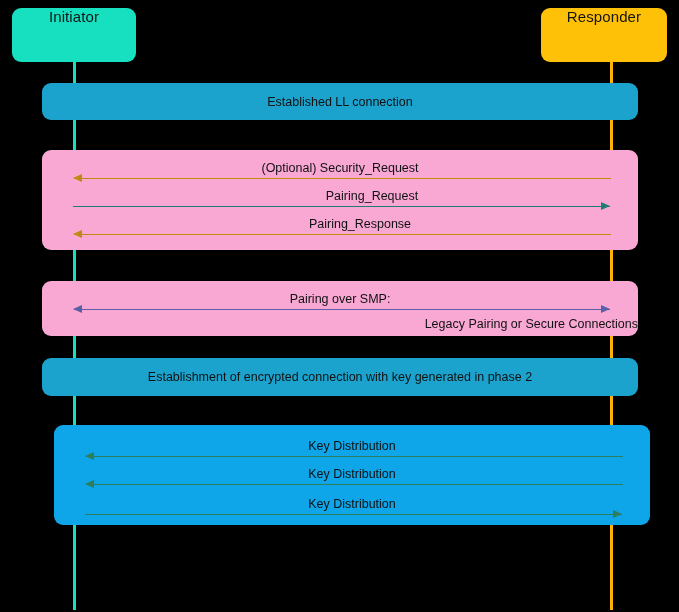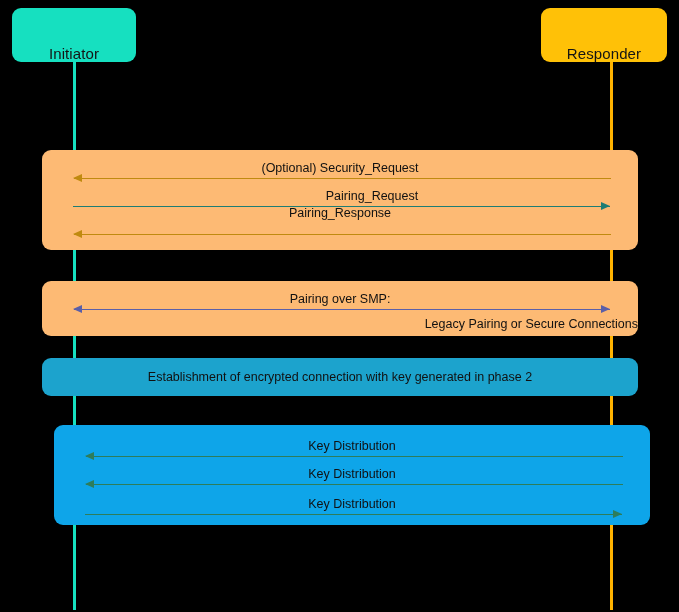--- a/index.html
+++ b/index.html
@@ -17,21 +17,21 @@
     overflow: hidden;
   }
 
   
   .actor-box {
     position: absolute;
     top: 8px;
     height: 54px;
     border-radius: 9px;
     display: flex;
-    align-items: flex-end;
+    align-items: flex-start;
     justify-content: center;
     box-sizing: border-box;
   }
   .actor-label {
     font-size: 15px;
     color: #141414;
     letter-spacing: 0.1px;
     white-space: nowrap;
   }
   #actor-initiator {
@@ -57,21 +57,21 @@
 
   
   .block {
     position: absolute;
     left: 42px;
     width: 596px;
     border-radius: 9px;
     box-sizing: border-box;
   }
   .block.blue   { background: #1CA3CD; }
-  .block.purple { background: #fdba74; }
+  .block.purple { background: #f9a8d4; }
   .block.green  { background: #0ea5e9; margin-left: 12px; }
 
   
   .block-text {
     position: absolute;
     left: 0;
     width: 100%;
     text-align: center;
     font-size: 12.5px;
     color: #111111;
@@ -117,37 +117,40 @@
     <span class="actor-label">Initiator</span>
   </div>
 
   <div class="actor-box" id="actor-responder">
     <span class="actor-label">Responder</span>
   </div>
 
   <div class="lifeline" id="lifeline-initiator"></div>
   <div class="lifeline" id="lifeline-responder"></div>
 
+  <div class="block blue" style="top:83px; height:37px;">
+    <div class="block-text" style="top:12px;">Established LL connection</div>
+  </div>
 
   <div class="block purple" style="top:150px; height:100px;">
 
     <div class="message">
       <div class="msg-label" style="top:11px;">(Optional) Security_Request</div>
       <div class="msg-line" style="top:28px; left:32px; width:537px; background:#C08A10;"></div>
       <div class="arrow-head left" style="top:24px; left:31px; color:#C08A10;"></div>
     </div>
 
     <div class="message">
       <div class="msg-label" style="top:39px;padding-left:32px;">Pairing_Request</div>
       <div class="msg-line" style="top:56px; left:31px; width:537px; background:#1E7D74;"></div>
       <div class="arrow-head right" style="top:52px; left:559px; color:#1E7D74;"></div>
     </div>
 
     <div class="message">
-      <div class="msg-label" style="top:56px;">Pairing_Response</div>
+      <div class="msg-label" style="top:67px;margin-left:20px;">Pairing_Response</div>
       <div class="msg-line" style="top:84px; left:32px; width:537px; background:#C08A10;"></div>
       <div class="arrow-head left" style="top:80px; left:31px; color:#C08A10;"></div>
     </div>
   </div>
 
   <div class="block purple" style="top:281px; height:55px;">
 
     <div class="message">
       <div class="msg-label" style="top:11px;">Pairing over SMP:</div>
       <div class="msg-line" style="top:28px; left:32px; width:536px; background:#5A5FA8;"></div>

